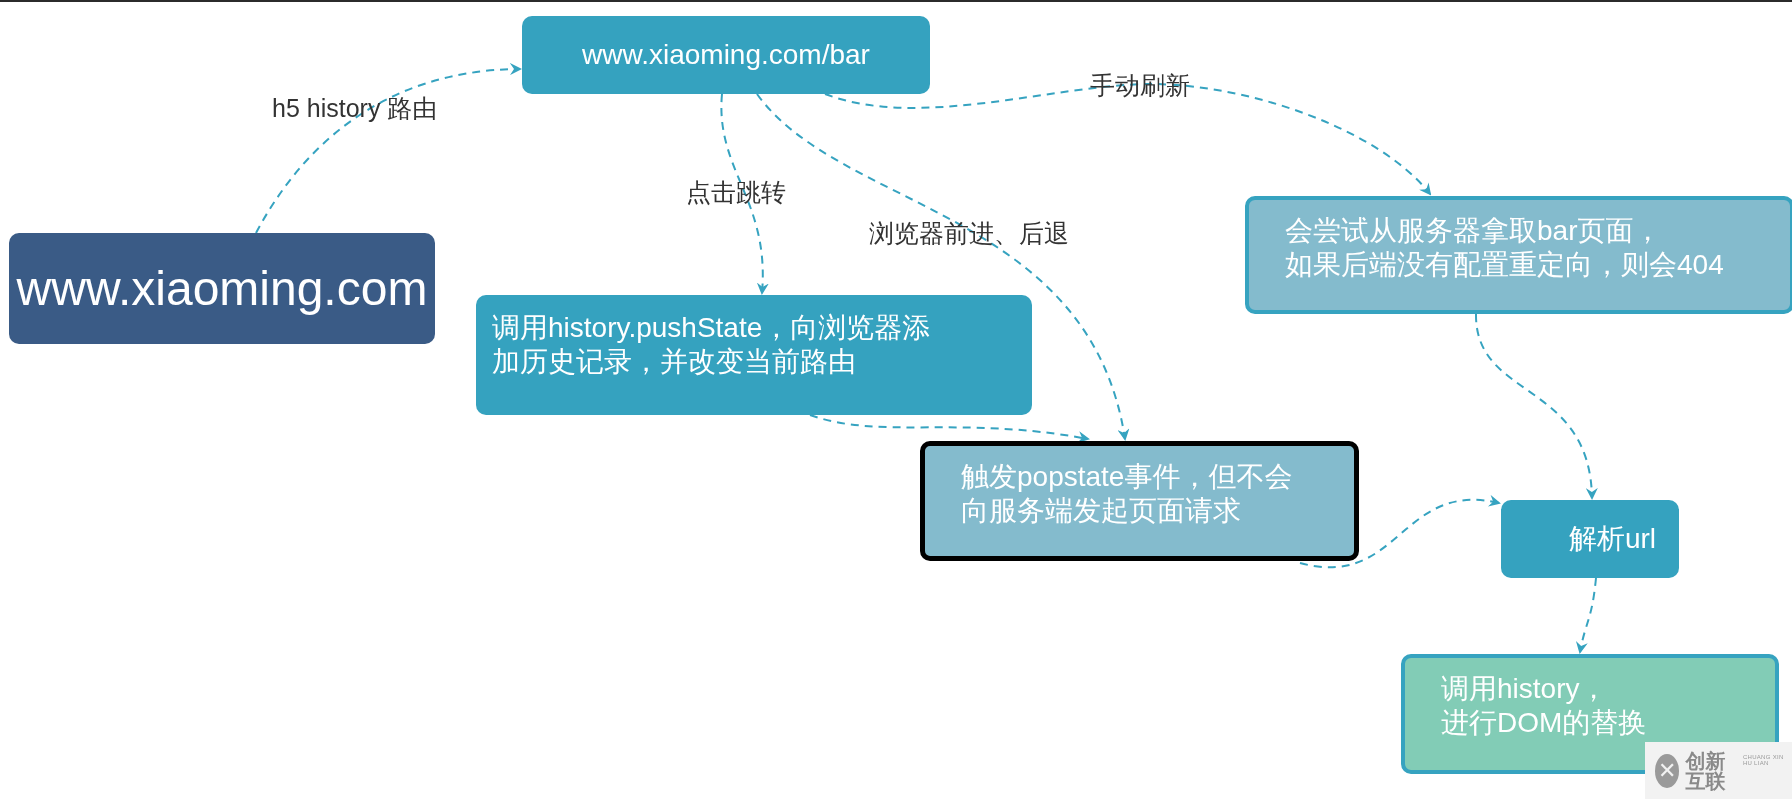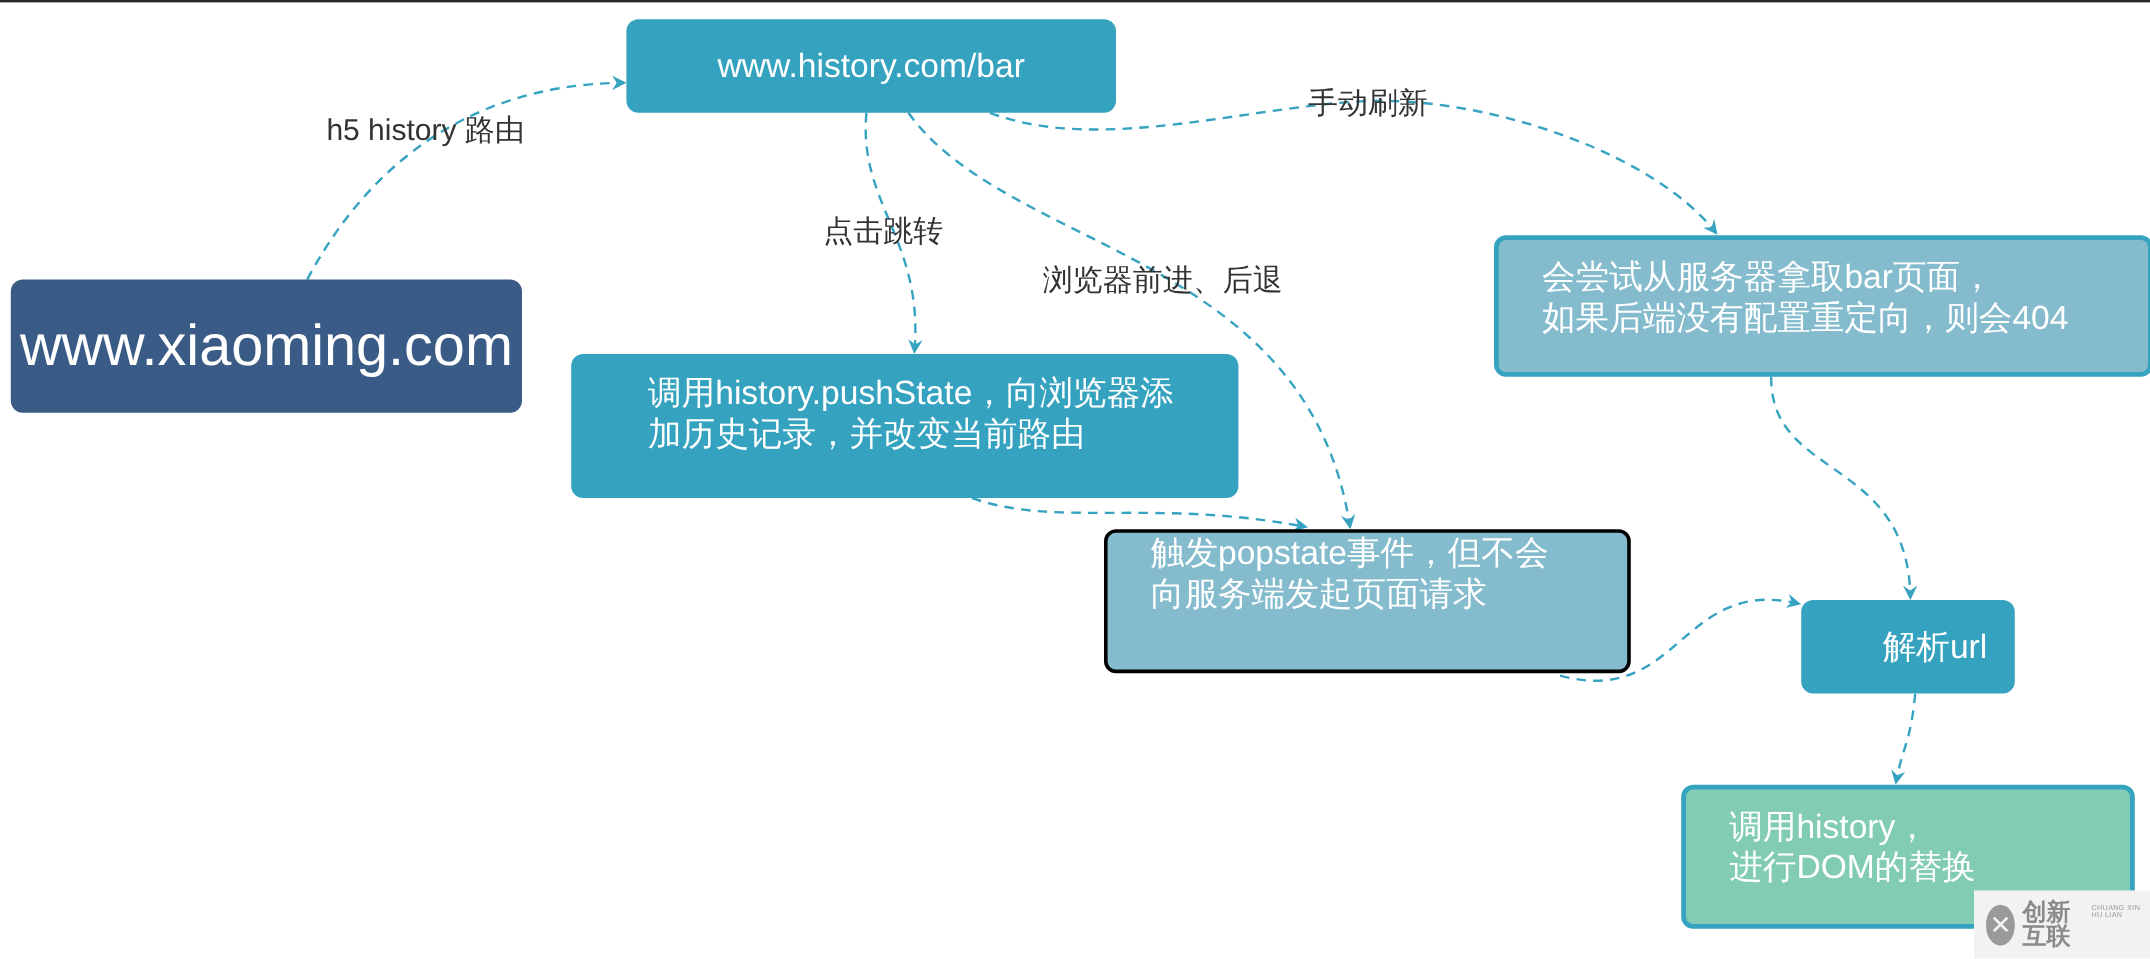--- a/index.html
+++ b/index.html
@@ -13,25 +13,25 @@
   .node {
     position: absolute; box-sizing: border-box; border-radius: 10px;
     color: #ffffff; display: flex; align-items: center;
   }
   .node .txt { white-space: pre-line; line-height: 34px; }
   .n-root { left: 9px; top: 233px; width: 426px; height: 111px; background: #3a5b86;
     justify-content: center; font-size: 48px; }
   .n-bar { left: 522px; top: 16px; width: 408px; height: 78px; background: #35a2bf;
     justify-content: center; font-size: 28px; }
   .n-push { left: 476px; top: 295px; width: 556px; height: 120px; background: #35a2bf;
-    padding-left: 64px; font-size: 28px; align-items: flex-start; padding-top: 16px; }
+    padding-left: 16px; font-size: 28px; align-items: flex-start; padding-top: 16px; }
   .n-server { left: 1207px; top: 196px; width: 549px; height: 118px; background: #84bbcd;
     border: 4px solid #36a3c0; padding-left: 36px; font-size: 28px; align-items: flex-start; padding-top: 14px; margin-left: 38px; }
   .n-pop { left: 920px; top: 441px; width: 439px; height: 120px; background: #84bbcd;
-    border: 3px solid #000000; padding-left: 36px; font-size: 28px; align-items: flex-start; }
+    border: 5px solid #000000; padding-left: 36px; font-size: 28px; align-items: flex-start; padding-top: 14px; }
   .n-parse { left: 1501px; top: 500px; width: 178px; height: 78px; background: #35a2bf;
     justify-content: center; font-size: 28px; padding-left: 45px; }
   .n-dom { left: 1401px; top: 654px; width: 378px; height: 120px; background: #82ccb6;
     border: 4px solid #36a3c0; padding-left: 36px; font-size: 28px; align-items: flex-start; padding-top: 14px; }
   .label { position: absolute; font-size: 25px; color: #333333; white-space: nowrap; }
   .watermark {
     position: absolute; left: 1645px; top: 742px; width: 147px; height: 57px;
     background: #f2f2f2; display: flex; align-items: center; gap: 6px; padding-left: 10px; box-sizing: border-box;
   }
   .wm-logo { width: 34px; height: 34px; border-radius: 50%; background: #9a9a9a; color: #f2f2f2;
@@ -61,21 +61,21 @@
     <path d="M1476,314 C1475,400 1590,380 1592,498" marker-end="url(#arr)"></path>
     <path d="M1596,578 C1592,620 1586,620 1580,652" marker-end="url(#arr)"></path>
   </g>
 </svg>
 
 <div class="node n-root">
   <span class="txt">www.xiaoming.com</span>
 </div>
 
 <div class="node n-bar">
-  <span class="txt">www.history.com/bar</span>
+  <span class="txt">www.xiaoming.com/bar</span>
 </div>
 
 <div class="node n-push">
   <span class="txt">调用history.pushState，向浏览器添
 加历史记录，并改变当前路由</span>
 </div>
 
 <div class="node n-server">
   <span class="txt">会尝试从服务器拿取bar页面，
 如果后端没有配置重定向，则会404</span>

